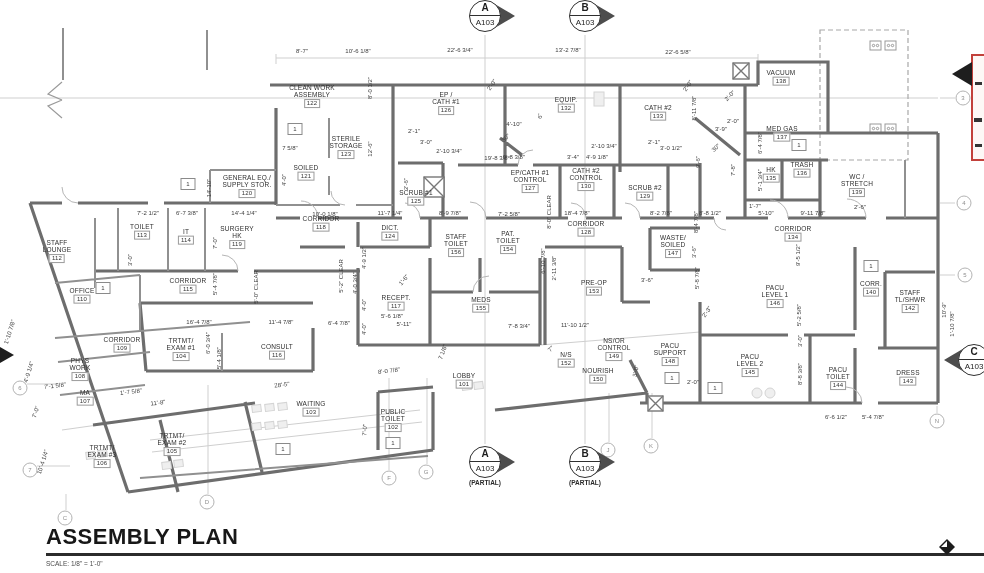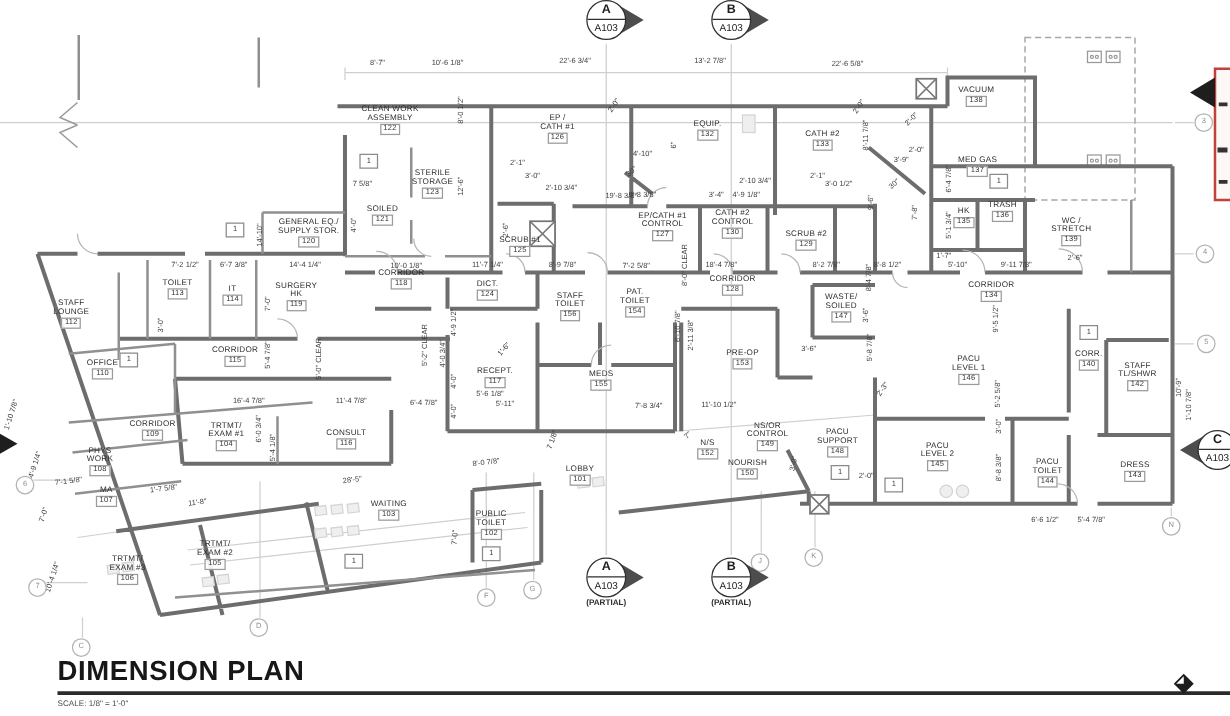--- a/index.html
+++ b/index.html
@@ -350,21 +350,21 @@
         <div class="lbl keynote" style="left: 715px; top: 388px; transform: translate(-50%, -50%) rotate(0deg);">1</div>
         <div class="lbl section" style="left: 485px; top: 16px; transform: translate(-50%, -50%) rotate(0deg);"><div class="sec-tri-right"></div><div class="sec-circle"><span class="sec-letter">A</span><span class="sec-sheet">A103</span></div></div>
         <div class="lbl section" style="left: 585px; top: 16px; transform: translate(-50%, -50%) rotate(0deg);"><div class="sec-tri-right"></div><div class="sec-circle"><span class="sec-letter">B</span><span class="sec-sheet">A103</span></div></div>
         <div class="lbl section" style="left: 485px; top: 462px; transform: translate(-50%, -50%) rotate(0deg);"><div class="sec-tri-right"></div><div class="sec-circle"><span class="sec-letter">A</span><span class="sec-sheet">A103</span></div><div class="sec-note">(PARTIAL)</div></div>
         <div class="lbl section" style="left: 585px; top: 462px; transform: translate(-50%, -50%) rotate(0deg);"><div class="sec-tri-right"></div><div class="sec-circle"><span class="sec-letter">B</span><span class="sec-sheet">A103</span></div><div class="sec-note">(PARTIAL)</div></div>
         <div class="lbl section" style="left: 974px; top: 360px; transform: translate(-50%, -50%) rotate(0deg);"><div class="sec-tri-left"></div><div class="sec-circle"><span class="sec-letter">C</span><span class="sec-sheet">A103</span></div></div>
       </div>
   </div>
 
   <div class="titleblock">
-    <h1>DIMENSION PLAN</h1>
+    <h1>ASSEMBLY PLAN</h1>
   </div>
   <div class="title-rule"></div>
   <div class="scale-note">SCALE: 1/8" = 1'-0"</div>
 
   <div class="north">
     <svg width="18" height="18" viewBox="0 0 18 18">
       <path d="M9 1 L17 9 L9 17 L1 9 Z" fill="#1c1c1c"></path>
       <path d="M9 3 L9 9 L3 9 Z" fill="#ffffff"></path>
     </svg>
   </div>

